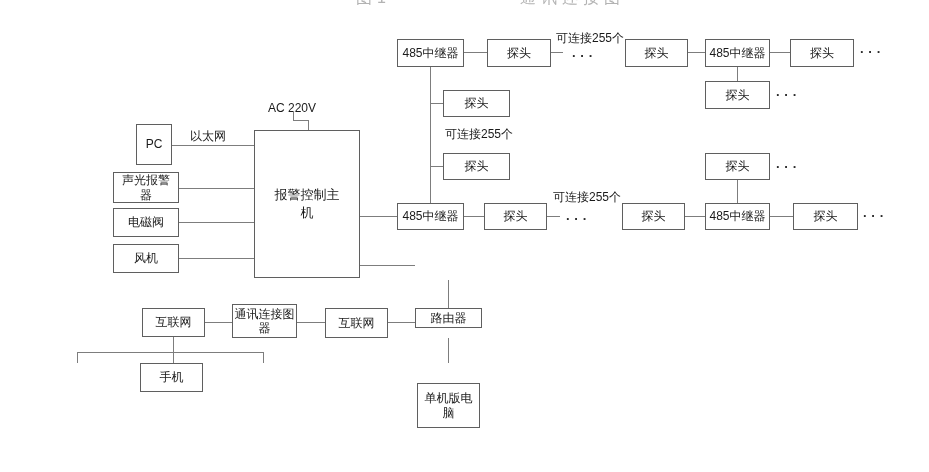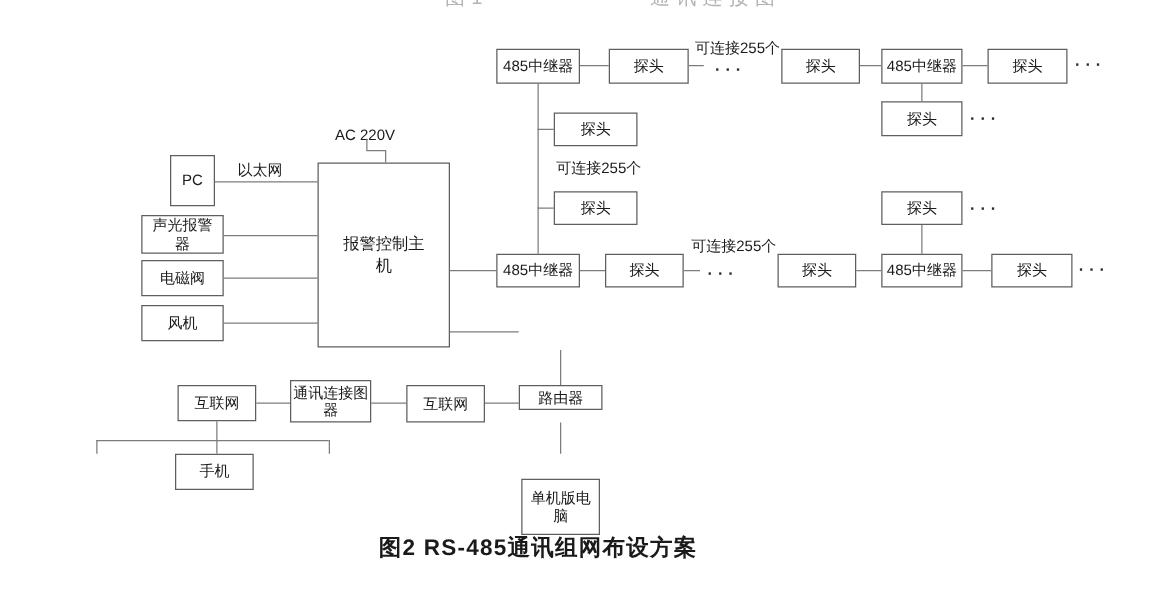--- a/index.html
+++ b/index.html
@@ -146,15 +146,14 @@
   <div class="hl" style="left:388px;top:322px;width:27px;"></div>
   <div class="hl" style="left:297px;top:322px;width:28px;"></div>
   <div class="hl" style="left:205px;top:322px;width:27px;"></div>
 
   <div class="vl" style="left:173px;top:337px;height:15px;"></div>
   <div class="hl" style="left:77px;top:352px;width:186px;"></div>
   <div class="vl" style="left:77px;top:352px;height:11px;"></div>
   <div class="vl" style="left:173px;top:352px;height:11px;"></div>
   <div class="vl" style="left:263px;top:352px;height:11px;"></div>
 
-  <div class="caption" style="left:303px;top:426px;">图2 RS-485通讯组网布设方案</div>
 
 </div>
 
 </body></html>

